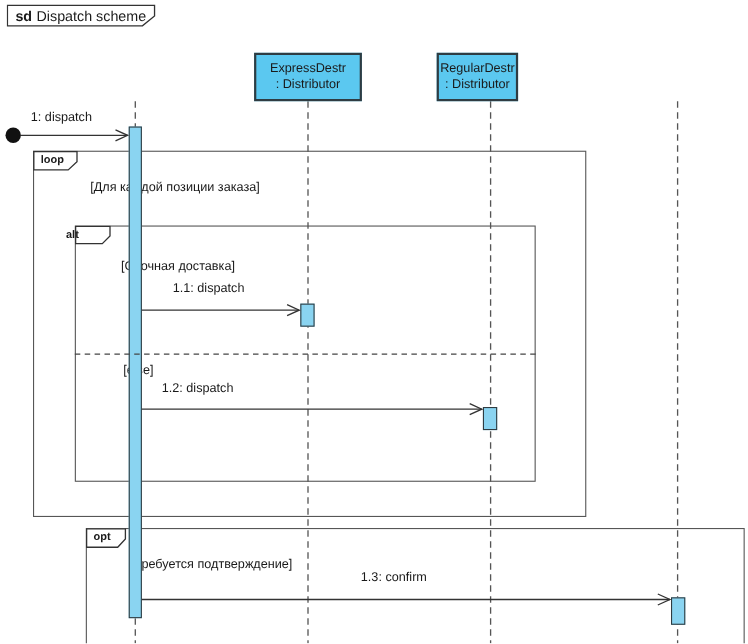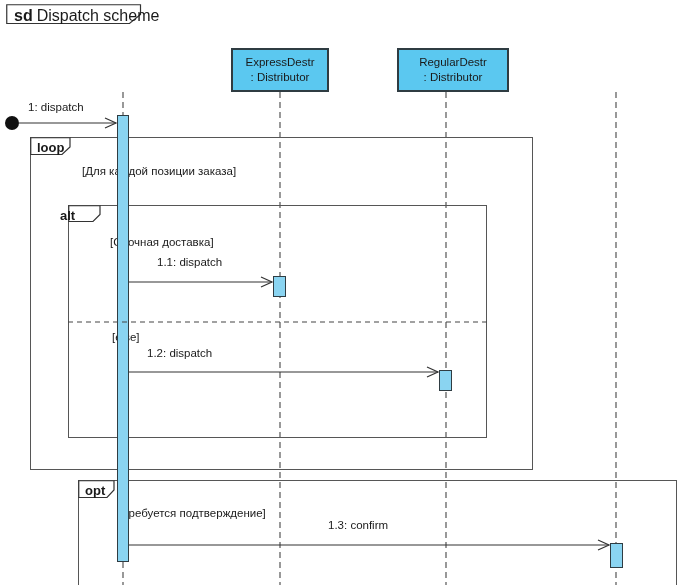--- a/index.html
+++ b/index.html
@@ -3,42 +3,42 @@
 <meta charset="utf-8">
 <style>
   html,body { margin:0; padding:0; background:#ffffff; }
   .canvas {
     position:relative; width:680px; height:585px; background:#fff;
     font-family:"Liberation Sans", sans-serif; color:#1a1a1a; overflow:hidden;
   }
   .abs { position:absolute; }
 
   
-  .title-text { top:7px; left:14px; font-size:16px; white-space:nowrap; }
+  .title-text { top:7px; left:14px; font-size:13px; white-space:nowrap; }
   .title-text .kw { font-weight:bold; }
   .title-text .nm { margin-left:4px; }
 
   
   .head {
     background:#5bc8f0; border:2px solid #2f3c42; box-sizing:border-box;
     display:flex; align-items:center; justify-content:center; text-align:center;
     font-size:11.5px; line-height:15px; white-space:pre-line;
   }
   .h-order   { left:68px;  top:48px; width:110px; height:44px; }
   .h-express { left:231px; top:48px; width:98px;  height:44px; }
-  .h-regular { left:397px; top:48px; width:112px;  height:44px; }
+  .h-regular { left:397px; top:48px; width:74px;  height:44px; }
   .h-message { left:567px; top:48px; width:98px;  height:44px; }
 
   
   .frame { border:1.5px solid #565656; box-sizing:border-box; background:transparent; }
   .f-loop { left:30px; top:137px; width:503px; height:333px; }
   .f-alt  { left:68px; top:205px; width:419px; height:233px; }
   .f-opt  { left:78px; top:480px; width:599px; height:110px; }
 
-  .op-label { font-size:13px; font-weight:bold; white-space:nowrap; }
+  .op-label { font-size:10px; font-weight:bold; white-space:nowrap; }
   .op-loop { left:37px;  top:140px; }
   .op-alt  { left:60px;  top:208px;text-align:center; }
   .op-opt  { left:85px;  top:483px; }
 
   .guard { font-size:11.5px; white-space:nowrap; }
   .g-loop { left:82px;  top:165px; }
   .g-alt  { left:110px; top:236px; }
   .g-else { left:112px; top:331px; }
   .g-opt  { left:119px; top:507px; }
 

